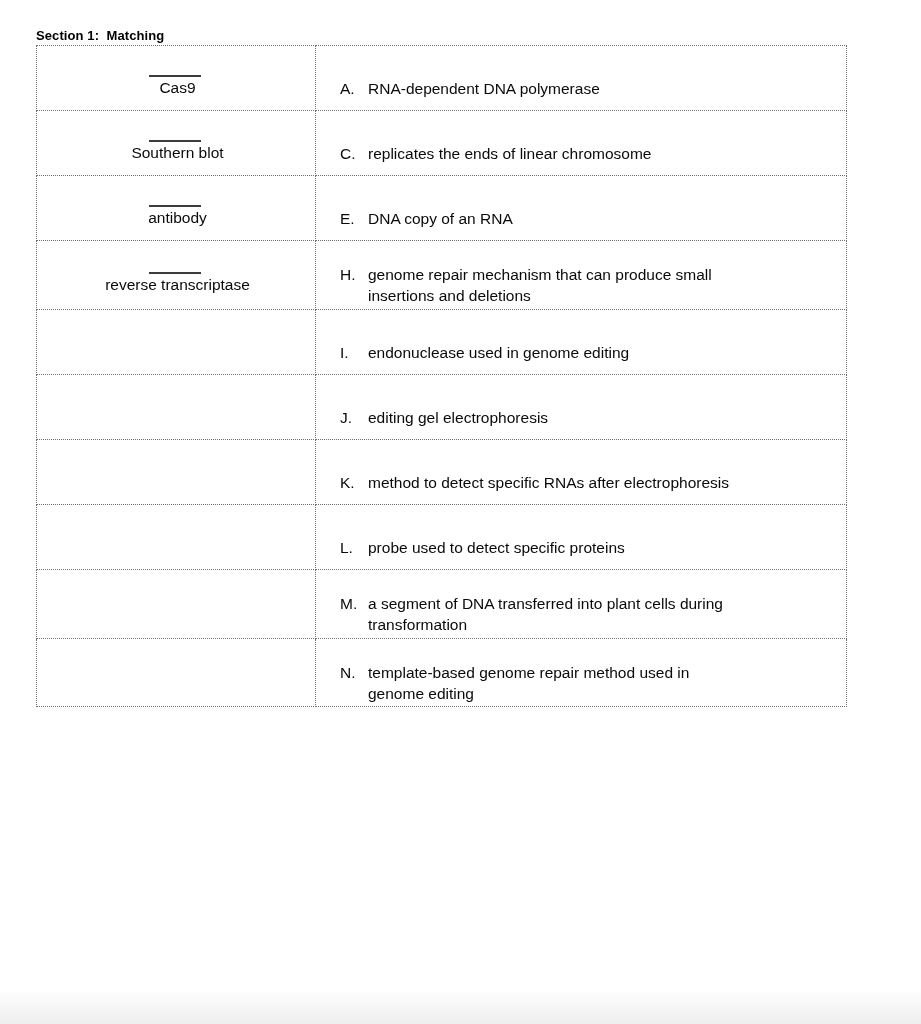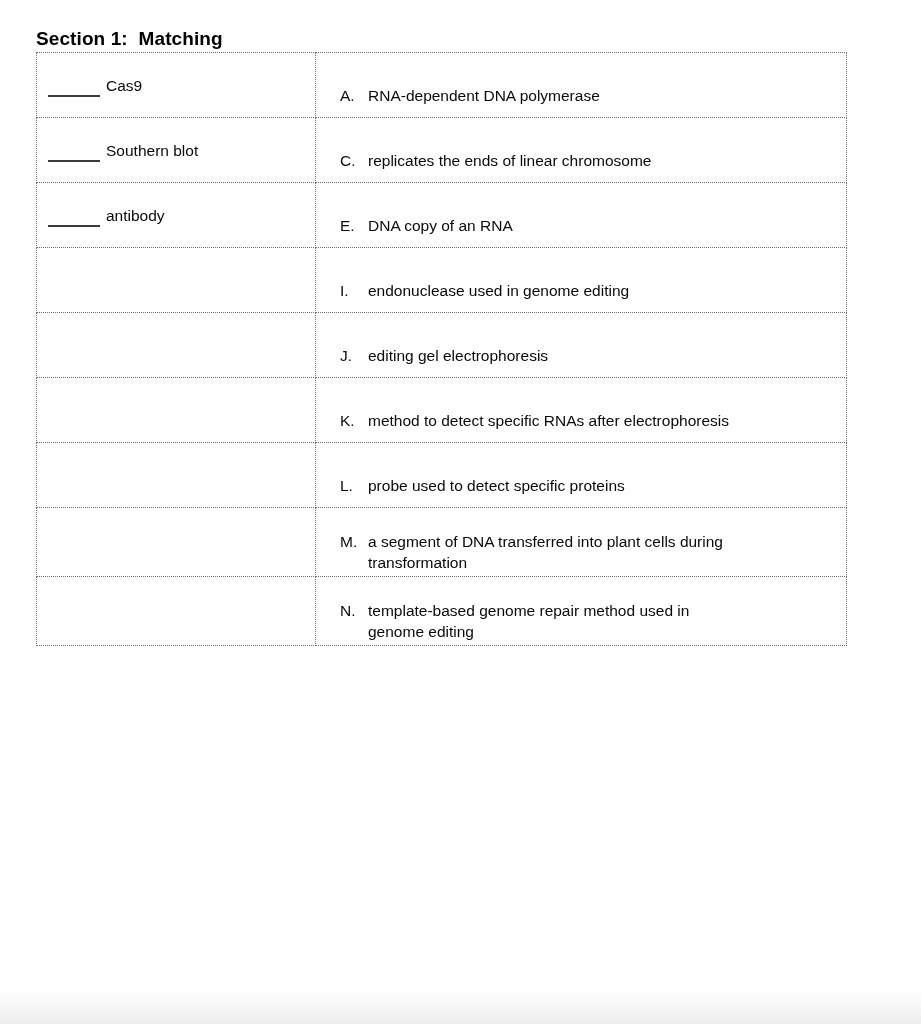--- a/index.html
+++ b/index.html
@@ -13,21 +13,21 @@
     height: 1024px;
     position: relative;
     overflow: hidden;
     font-family: "Liberation Sans", "DejaVu Sans", sans-serif;
     color: #0a0a0a;
   }
   .page {
     padding: 28px 0 0 36px;
   }
   .section-title {
-    font-size: 19px;
+    font-size: 13px;
     font-weight: bold;
     color: #000;
     margin: 0 0 2px 0;
     white-space: pre;       
     letter-spacing: 0.1px;
   }
   table.matching {
     border-collapse: collapse;
     table-layout: fixed;
     width: 810px;
@@ -44,21 +44,22 @@
   }
   td.term-cell {
     padding: 4px 8px 2px 11px;
   }
   td.option-cell {
     
     padding: 23px 8px 2px 24px;
   }
   .term-wrap {
     display: flex;
-    align-items: flex-end;
+    align-items: center;
+    flex-direction: column;
   }
   .answer-blank {
     flex: none;
     width: 52px;
     height: 18px;
     border-bottom: 2px solid #3c3c3c;
     margin-right: 6px;
   }
   .term-text {
     white-space: pre-line;
@@ -141,20 +142,35 @@
         <td class="option-cell">
           <div class="option-wrap">
             <span class="option-letter">E.</span>
             <span class="option-text">DNA copy of an RNA</span>
           </div>
         </td>
       </tr>
 
 
 
+      <tr class="matching-row">
+        <td class="term-cell">
+          <div class="term-wrap">
+            <span class="answer-blank"></span>
+            <span class="term-text">reverse transcriptase</span>
+          </div>
+        </td>
+        <td class="option-cell">
+          <div class="option-wrap">
+            <span class="option-letter">H.</span>
+            <span class="option-text">genome repair mechanism that can produce small
+insertions and deletions</span>
+          </div>
+        </td>
+      </tr>
 
       <tr class="matching-row">
         <td class="term-cell">
           <span class="term-text"></span>
         </td>
         <td class="option-cell">
           <div class="option-wrap">
             <span class="option-letter">I.</span>
             <span class="option-text">endonuclease used in genome editing</span>
           </div>

